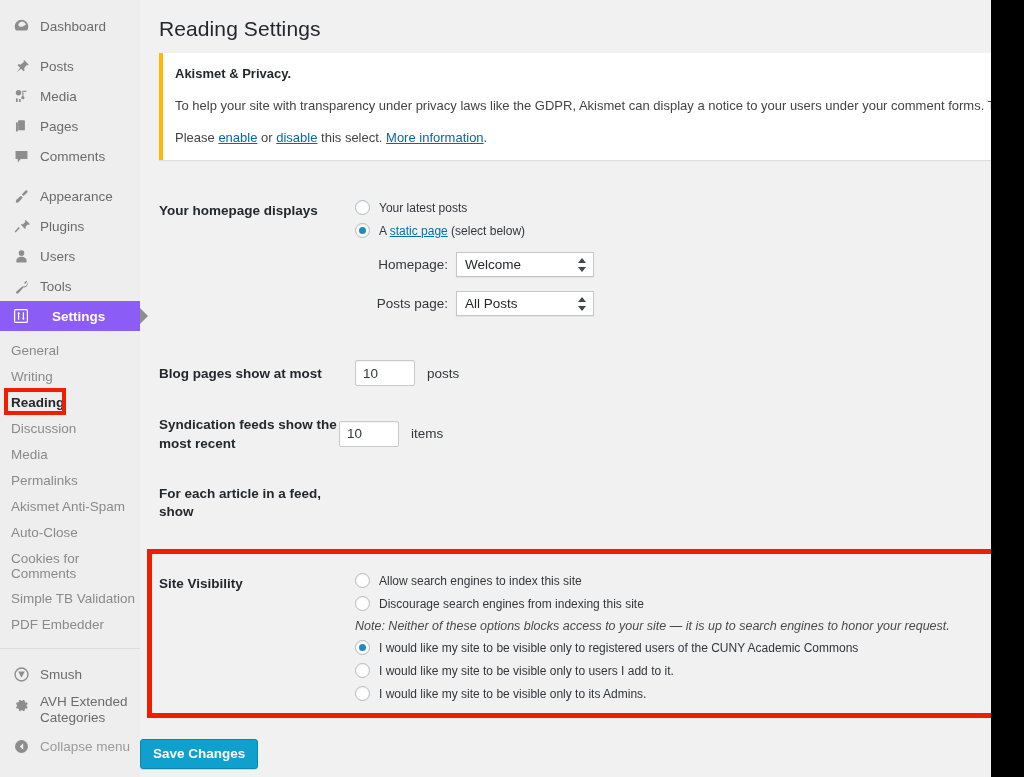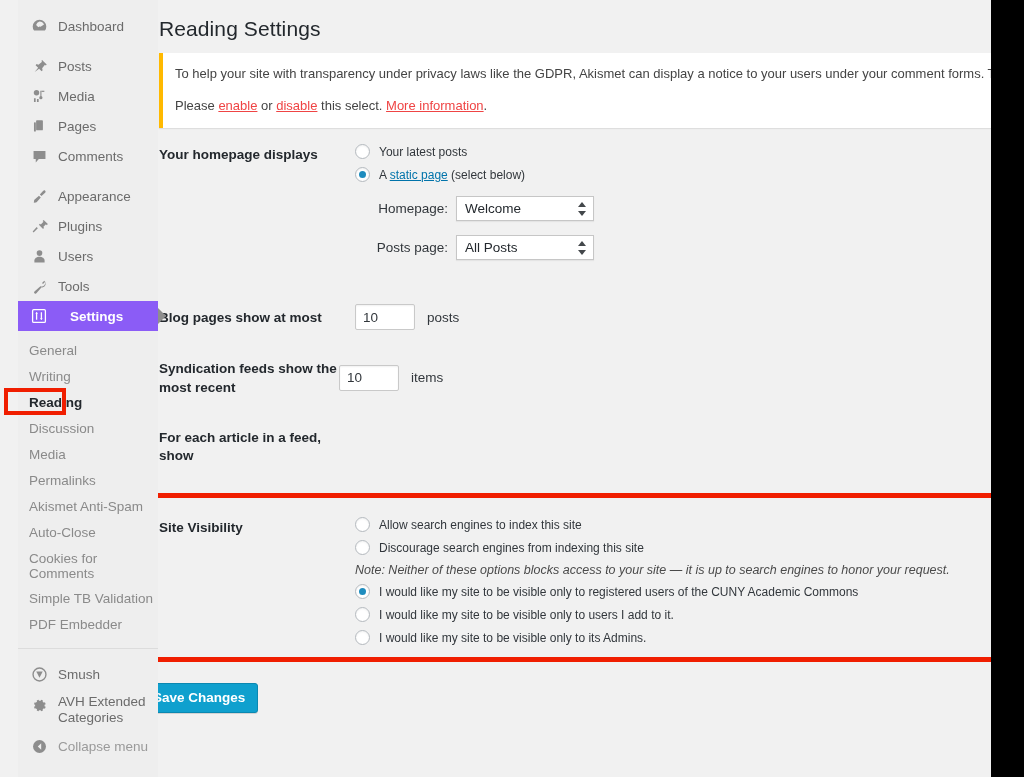--- a/index.html
+++ b/index.html
@@ -23,21 +23,21 @@
     position: absolute;
     left: 991px; top: 0;
     width: 33px; height: 777px;
     background: #000;
     z-index: 50;
   }
 
   
   #sidebar {
     position: absolute;
-    left: 18px; top: 0;
+    left: 0; top: 0;
     width: 140px; height: 777px;
     background: #eeeeee;
     z-index: 10;
   }
   .menu-top { padding-top: 11px; }
   .menu-item {
     position: relative;
     display: flex;
     align-items: center;
     height: 30px;
@@ -128,26 +128,26 @@
   #akismet-notice p {
     margin: 0 0 12px 0;
     font-size: 13px;
     line-height: 1.55;
     color: #444;
     white-space: nowrap;
   }
   #akismet-notice p:last-child { margin-bottom: 0; }
   #akismet-notice .nt-strong { font-weight: bold; color: #23282d; }
   #akismet-notice a {
-    color: #ef4444;
+    color: #0369a1;
     text-decoration: underline;
   }
 
   
-  #form-area { padding: 0 0 0 19px; margin-top: 16px; }
+  #form-area { padding: 0 0 0 19px; margin-top: 40px; }
   .frow {
     display: flex;
     align-items: flex-start;
     margin-bottom: 0;
   }
   .fth {
     width: 196px;
     flex: 0 0 196px;
     font-size: 13.5px;
     font-weight: bold;
@@ -469,20 +469,23 @@
     </div>
   </div>
 
   <div id="reading-highlight"></div>
 
   <div id="content">
 
     <h1 id="page-title">Reading Settings</h1>
 
     <div id="akismet-notice">
+      <p>
+        <span class="nt-strong">Akismet &amp; Privacy.</span>
+      </p>
       <p>To help your site with transparency under privacy laws like the GDPR, Akismet can display a notice to your users under your comment forms. This feature</p>
       <p>
         <span>Please </span><a href="#">enable</a><span> or </span><a href="#">disable</a><span> this select. </span><a href="#">More information</a><span>.</span>
       </p>
     </div>
 
     <div id="form-area">
 
       <div class="frow">
         <div class="fth">Your homepage displays</div>

